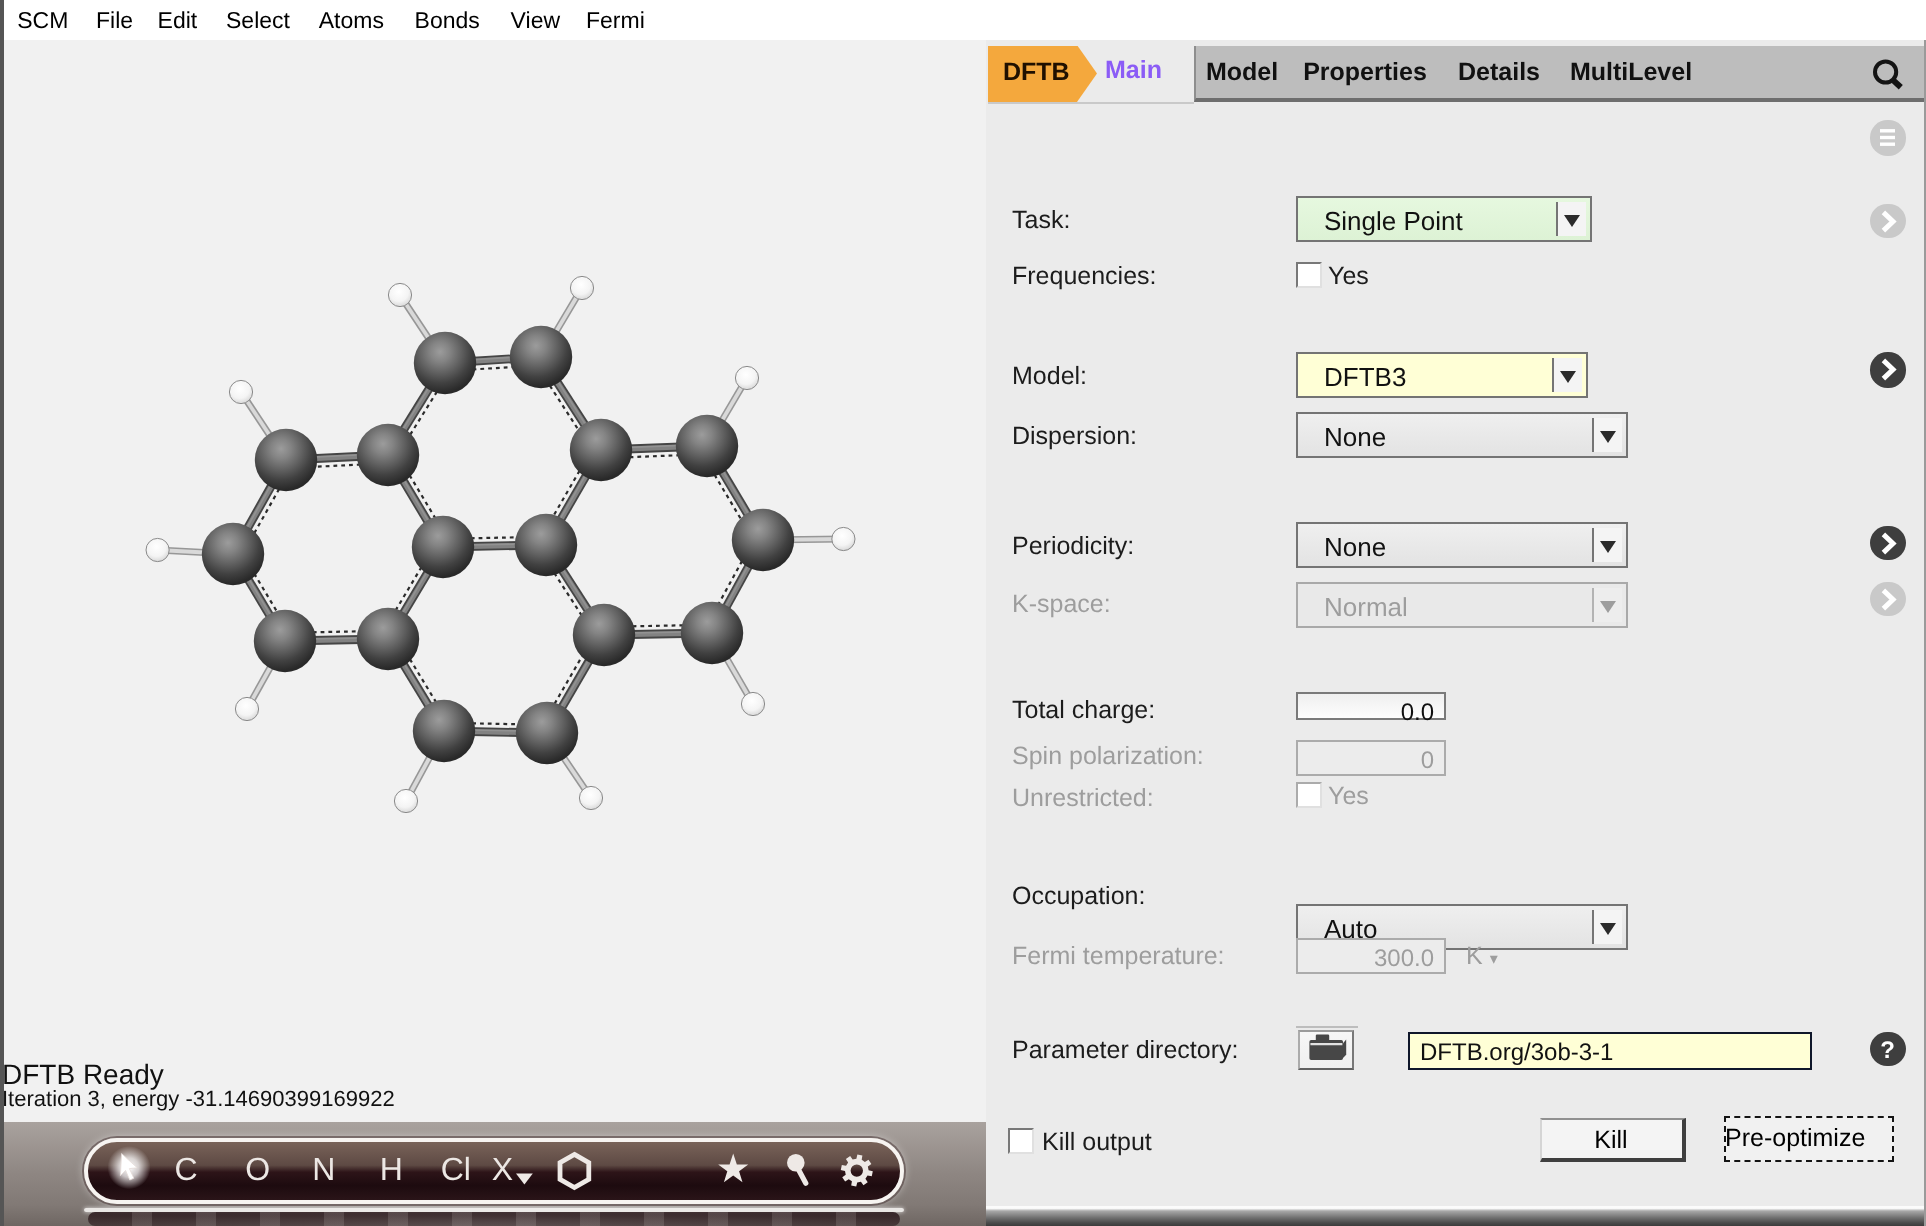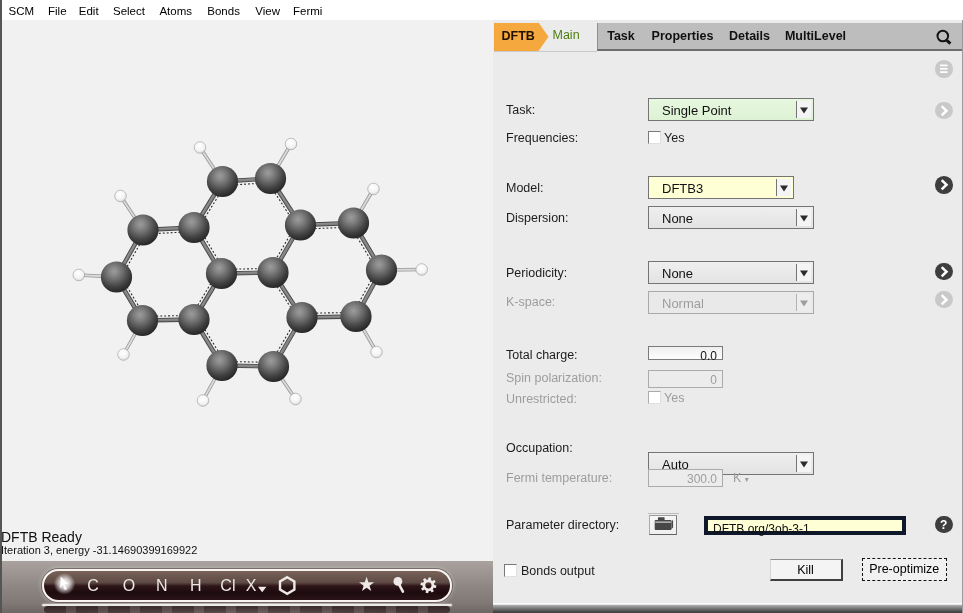--- a/index.html
+++ b/index.html
@@ -5,21 +5,21 @@
 #menubar{position:absolute;left:0;top:0;width:963px;height:20px;background:#ffffff;z-index:30}
 #menubar span{position:absolute;top:4.5px;font-size:11.5px;color:#000}
 #viewer{position:absolute;left:2px;top:20px;width:491px;height:593px;background:#f1f1f1}
 #panel{position:absolute;left:493px;top:20px;width:470px;height:593px;background:#ebebeb}
 #leftedge{position:absolute;left:0;top:0;width:2px;height:613px;background:#555555;z-index:40}
 #rightedge{position:absolute;right:0;top:20px;width:1px;height:593px;background:#9a9a9a;z-index:40}
 
 #dftbtab{position:absolute;left:493.5px;top:22.5px;width:55px;height:28.5px;background:#f4a83d;
  clip-path:polygon(0 0,45px 0,100% 50%,45px 100%,0 100%);z-index:5}
 #dftbtab span{position:absolute;left:8px;top:6px;font-size:12.5px;font-weight:bold;color:#201000}
-#maintab{position:absolute;left:552.5px;top:28px;font-size:12.5px;font-weight:normal;color:#4d7c0f}
+#maintab{position:absolute;left:552.5px;top:28px;font-size:12.5px;font-weight:bold;color:#8b5cf6}
 #graytabs{position:absolute;left:596.5px;top:22.5px;width:365.5px;height:28px;background:#bdbdbd;border-left:1px solid #8e8e8e;border-bottom:2px solid #6e6e6e}
 #graytabs span{position:absolute;top:6px;font-size:12.5px;font-weight:bold;color:#111;transform:translateX(-50%)}
 #tabline{position:absolute;left:493.5px;top:51px;width:103px;height:1px;background:#c9c9c9}
 
 .lb{position:absolute;font-size:12.5px;color:#1c1c1c;white-space:nowrap}
 .lb.dis{color:#9d9d9d}
 .dd{position:absolute;border:1px solid #747474}
 .dd .ddt{position:absolute;left:13px;top:3.5px;font-size:13px;color:#111}
 .dd .ddb{position:absolute;right:2px;top:2px;bottom:2px;width:15.5px;background:#f4f4f4;border-left:1px solid #757575}
 .dd .ddb i{position:absolute;left:50%;top:50%;transform:translate(-50%,-42%);width:0;height:0;border-left:4px solid transparent;border-right:4px solid transparent;border-top:6.2px solid #2b2b2b}
@@ -27,23 +27,23 @@
 .dd.dis .ddt{color:#9d9d9d}
 .dd.dis .ddb{background:#ededed;border-left:1px solid #b3b3b3}
 .dd.dis .ddb i{border-top-color:#9d9d9d}
 .inp{position:absolute;border:1px solid #7a7a7a;background:linear-gradient(#efefef,#fdfdfd);font-size:12px;color:#111;text-align:right;padding:2px 5px 0 0}
 .inp.dis{border-color:#ababab;background:#ececec;color:#9d9d9d}
 .cb{position:absolute;width:13px;height:13px;background:#fff;border-top:1.5px solid #787878;border-left:1.5px solid #787878;border-right:1px solid #e0e0e0;border-bottom:1px solid #e0e0e0}
 .cb.dis{border-top-color:#ababab;border-left-color:#ababab}
 .circ{position:absolute;width:17.5px;height:17.5px;border-radius:50%}
 #folderbtn{position:absolute;left:648.5px;top:515px;width:28px;height:19.5px;background:linear-gradient(#f7f7f7,#efefef);border:1px solid;border-color:#9b9b9b #787878 #606060 #ababab}
 #foldline{position:absolute;left:648px;top:512.7px;width:31px;height:1px;background:#bdbdbd}
-#parampath{position:absolute;left:704px;top:515.5px;width:202px;height:19.5px;background:#ffffd6;border:4px solid #0f172a;font-size:12px;color:#111;padding:2px 0 0 5px}
+#parampath{position:absolute;left:704px;top:515.5px;width:202px;height:19.5px;background:#ffffd6;border:1px solid #0f172a;font-size:12px;color:#111;padding:2px 0 0 5px}
 #killbtn{position:absolute;left:769.5px;top:558.5px;width:73px;height:22px;background:#f4f4f4;border-top:1px solid #909090;border-left:1px solid #d5d5d5;border-right:2px solid #3f3f3f;border-bottom:2px solid #3f3f3f;font-size:12.5px;color:#000;text-align:center;padding-top:3px}
-#preopt{position:absolute;left:861.5px;top:558px;width:85.5px;height:22.5px;background:#f1f1f1;border:1.5px dashed #141414;font-size:12.5px;color:#000;text-align:center;padding-top:3px}
+#preopt{position:absolute;left:861.5px;top:558px;width:85.5px;height:22.5px;background:#f1f1f1;border:1.5px dashed #141414;font-size:12.5px;color:#000;text-align:left;padding-top:3px}
 #panelbottom{position:absolute;left:493px;top:603px;width:470px;height:10px;background:linear-gradient(#fbfbfb 0 12%,#a8a8a8 25%,#6e6e6e 60%,#4a4a4a 85%,#3c3c3c)}
 
 #status1{position:absolute;left:1px;top:529px;font-size:14px;color:#111}
 #status2{position:absolute;left:1px;top:544px;font-size:11px;color:#111}
 #tbarea{position:absolute;left:2px;top:561px;width:491px;height:52px;background:linear-gradient(#a9a29e, #8e8682 50%, #817975 80%, #6e6662)}
 #tbspot{position:absolute;left:2px;top:561px;width:491px;height:52px;background:radial-gradient(ellipse 280px 26px at 245px 50px, rgba(255,255,255,0.28), rgba(255,255,255,0) 70%)}
 #pill,#pillr{position:absolute;left:41.5px;top:568.5px;width:410.5px;height:33.5px;border-radius:17px;
  border:2px solid #f7f4f1;
  background:linear-gradient(180deg,#796359 0%,#5e4a44 40%,#2d1418 52%,#1d0b0f 75%,#2a1418 100%);
  box-shadow:0 0 0 1px rgba(60,40,40,0.5), 0 0 5px rgba(255,255,255,0.55);}
@@ -233,39 +233,39 @@
     <circle cx="397.9" cy="581.4" r="4.4" fill="#eee9e6"></circle>
     <path d="M399.3,584.9 L402.9,591.6" stroke="#eee9e6" stroke-width="2.6" stroke-linecap="round"></path>
     <path d="M428.68,577.30 L431.20,577.81 L430.85,579.93 L432.42,580.98 L434.25,579.84 L435.68,581.98 L433.93,583.23 L434.30,585.09 L436.40,585.58 L435.89,588.10 L433.77,587.75 L432.72,589.32 L433.86,591.15 L431.72,592.58 L430.47,590.83 L428.61,591.20 L428.12,593.30 L425.60,592.79 L425.95,590.67 L424.38,589.62 L422.55,590.76 L421.12,588.62 L422.87,587.37 L422.50,585.51 L420.40,585.02 L420.91,582.50 L423.03,582.85 L424.08,581.28 L422.94,579.45 L425.08,578.02 L426.33,579.77 L428.19,579.40 Z M431.50,585.30 A3.1,3.1 0 1 0 425.30,585.30 A3.1,3.1 0 1 0 431.50,585.30 Z" fill="#eee9e6" fill-rule="evenodd"></path>
     <path d="M258.0,586.7 L266.4,586.7 L262.2,592.3 Z" fill="#eee9e6"></path>
   </svg>
 <div id="dftbtab">
     <span>DFTB</span>
   </div>
 <div id="maintab">Main</div>
 <div id="graytabs">
-    <span style="left:23.5px">Task</span>
+    <span style="left:23.5px">Model</span>
     <span style="left:85.0px">Properties</span>
     <span style="left:152.0px">Details</span>
     <span style="left:218.0px">MultiLevel</span>
   </div>
 <div id="tabline"></div>
 <svg style="position:absolute;left:930px;top:24px;z-index:6" width="28" height="24" viewBox="0 0 28 24">
 <circle cx="12.8" cy="12" r="5.3" fill="none" stroke="#141414" stroke-width="2"></circle>
 <line x1="16.8" y1="16.3" x2="20.4" y2="19.6" stroke="#141414" stroke-width="3"></line>
 </svg>
 <div class="circ" style="left:935.25px;top:60.05px;background:#c9c9c9"><svg width="17.5" height="17.5" viewBox="0 0 17.5 17.5">
       <g stroke="#ffffff" stroke-width="1.7">
         <line x1="5" y1="5.4" x2="12.5" y2="5.4"></line>
         <line x1="5" y1="8.75" x2="12.5" y2="8.75"></line>
         <line x1="5" y1="12.1" x2="12.5" y2="12.1"></line>
       </g>
     </svg></div>
 <div class="lb" style="left:506px;top:102.5px">Task:</div>
-<div class="dd" style="left:648px;top:98px;width:166px;height:23px;background:linear-gradient(#e6f8df,#ddf2d5)">
+<div class="dd" style="left:648px;top:98px;width:148px;height:23px;background:linear-gradient(#e6f8df,#ddf2d5)">
     <span class="ddt">Single Point</span>
     <span class="ddb">
       <i></i>
     </span>
   </div>
 <div class="circ" style="left:935.25px;top:101.75px;background:#c9c9c9"><svg width="17.5" height="17.5" viewBox="0 0 17.5 17.5">
       <path d="M6.7,4.2 L11.5,8.75 L6.7,13.3" fill="none" stroke="#ffffff" stroke-width="2.5"></path>
     </svg></div>
 <div class="lb" style="left:506px;top:131.0px">Frequencies:</div>
 <div class="cb" style="left:648px;top:130.5px"></div>
@@ -330,17 +330,17 @@
 <path d="M8.5,1.2 h5.5 a0.6,0.6 0 0 1 0.6,0.6 V4 h-6.7 V1.8 a0.6,0.6 0 0 1 0.6,-0.6 z" fill="#474747"></path>
 <path d="M5.6,4 h15 a0.9,0.9 0 0 1 0.9,0.9 v8.2 a0.9,0.9 0 0 1 -0.9,0.9 h-15 a0.9,0.9 0 0 1 -0.9,-0.9 V4.9 a0.9,0.9 0 0 1 0.9,-0.9 z" fill="#474747"></path>
 <path d="M21.5,5.6 l1.6,-1.8 v7.6 l-1.6,1.6 z" fill="#474747"></path>
 <path d="M5.2,6.1 h16" stroke="#e2e2e2" stroke-width="1.1"></path>
 </svg></div>
 <div id="parampath">DFTB.org/3ob-3-1</div>
 <div class="circ" style="left:935.25px;top:515.75px;background:#3e3e3e"><svg width="17.5" height="17.5" viewBox="0 0 17.5 17.5">
       <text x="8.75" y="13" text-anchor="middle" font-family="Liberation Sans" font-size="12" font-weight="bold" fill="#fff">?</text>
     </svg></div>
 <div class="cb" style="left:503.5px;top:563.5px"></div>
-<div class="lb" style="left:521px;top:563.5px">Bonds output</div>
+<div class="lb" style="left:521px;top:563.5px">Kill output</div>
 <div id="killbtn">Kill</div>
 <div id="preopt">Pre-optimize</div>
 <div id="panelbottom"></div>
 <div id="leftedge"></div>
 <div id="rightedge"></div>
 </body></html>

